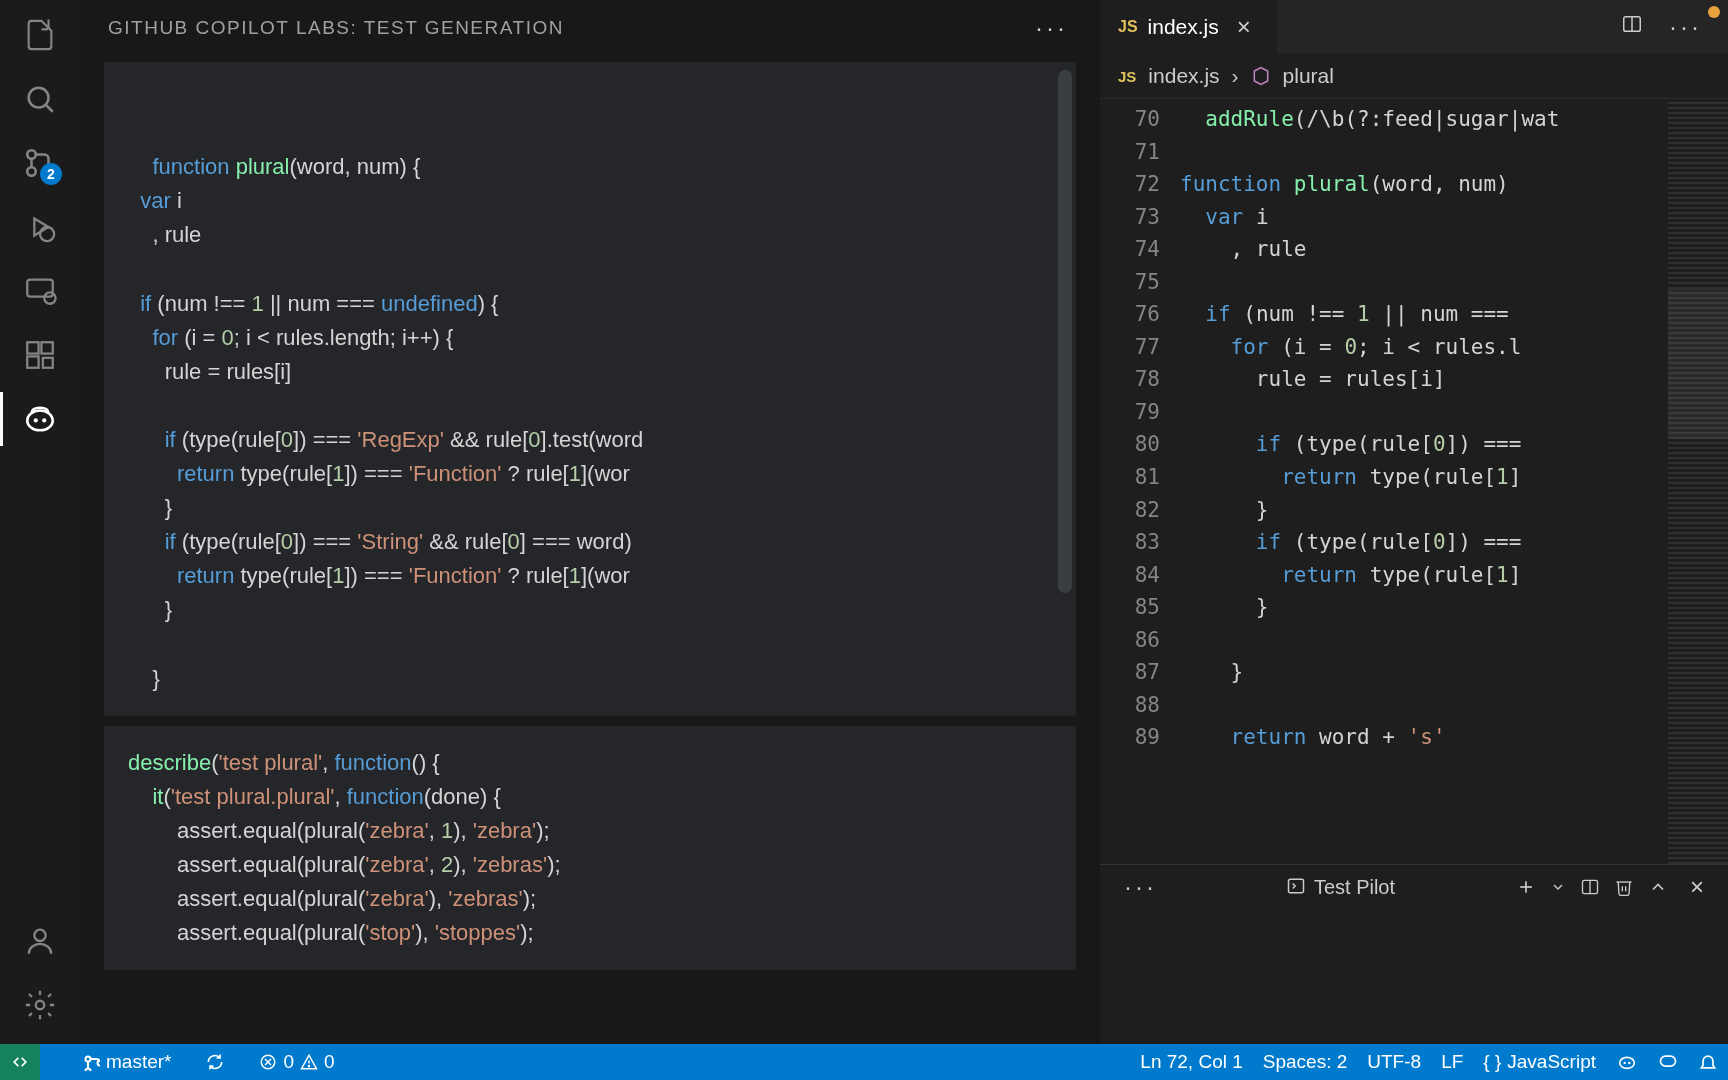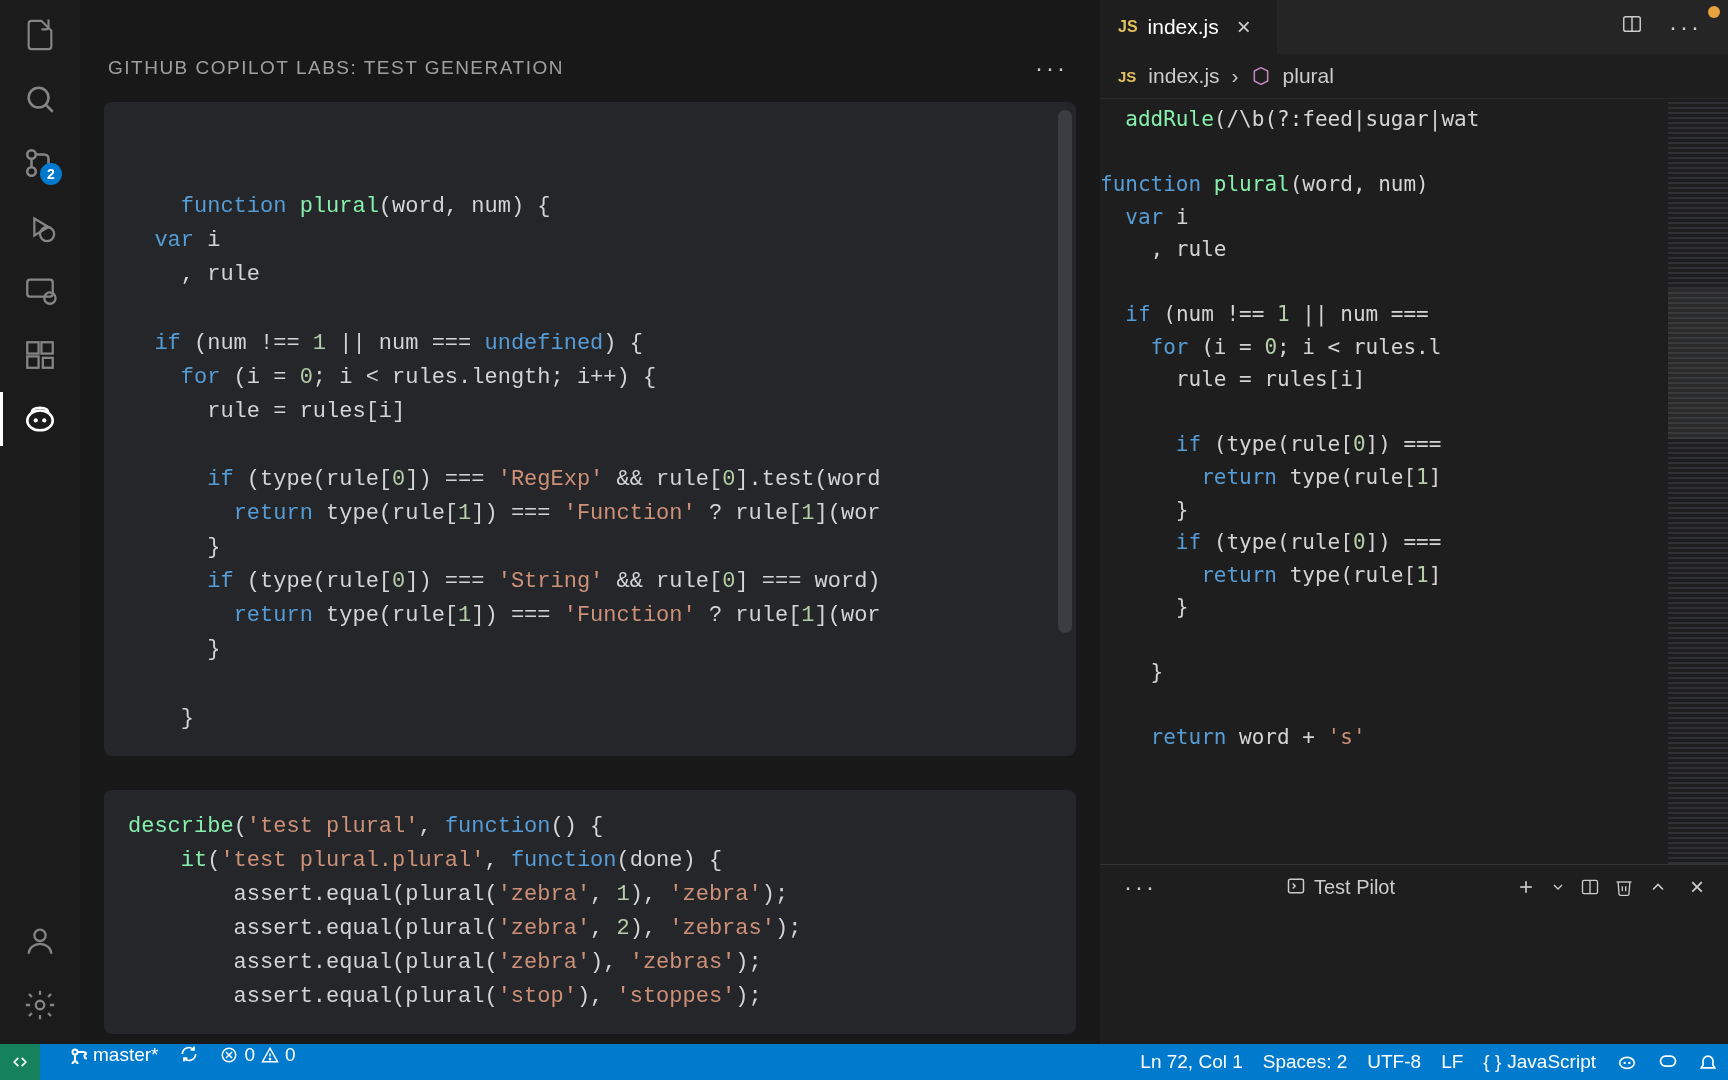--- a/index.html
+++ b/index.html
@@ -47,28 +47,27 @@
   background: #181818;
   display: flex; flex-direction: column;
 }
 .panel-header {
   display: flex; align-items: center; justify-content: space-between;
   padding: 14px 24px 14px 28px;
   color: #a0a0a0;
   font-size: 19px;
   letter-spacing: 1.5px;
   font-weight: 400;
-  margin-top: 40px;
 }
 .code-block {
-  margin: 6px 24px 28px 24px;
+  margin: 6px 24px 4px 24px;
   background: #24262a;
-  border-radius: 8px;
+  border-radius: 2px;
   padding: 20px 24px;
-  font-family: Liberation Mono, monospace;
+  font-family: Liberation Sans, sans-serif;
   font-size: 22px;
   line-height: 1.55;
   white-space: pre;
   overflow: hidden;
   position: relative;
 }
 .code-scroll { position: absolute; right: 4px; top: 8px; bottom: 8px; width: 14px; background: #3a3d41; border-radius: 7px;}
 .suggest-btn {
   margin: 4px 24px 14px 24px;
   background: #0e639c;
@@ -140,21 +139,21 @@
 }
 .term-side { width: 48px; display:flex; flex-direction: column; align-items:center; gap:12px; padding-top: 48px; background:#1e1e1e;}
 .term-side-icon { width:32px; height:32px; display:flex; align-items:center; justify-content:center; color:#ccc;}
 .term-side-icon.active { background:#37373d; border-radius:4px;}
 .term-wrap { display:flex; flex:1; min-height:0;}
 .status-bar {
   height: 36px; background: #007acc; color: #fff;
   display: flex; align-items: center; font-size: 19px;
   padding: 0 10px;
 }
-.status-left { display: flex; align-items: flex-start; gap: 21px; }
+.status-left { display: flex; align-items: center; gap: 34px; }
 .status-right { margin-left: auto; display: flex; align-items: center; gap: 20px; }
 .remote-badge { background: #16825d; height: 36px; display:flex; align-items:center; padding: 0 10px; margin: 0 8px 0 -10px;}
 .status-item { display: flex; align-items: center; gap: 6px; cursor: pointer;}
 svg { display: block; }
 .close-x { font-size:24px; color:#ccc; cursor:pointer; padding:0 8px;}
 .dots { font-size: 24px; letter-spacing: 3px; color:#ccc; cursor:pointer; padding: 0 8px;}
 .orange-dot { position:absolute; top:6px; right:8px; width:12px; height:12px; border-radius:50%; background:#e8a33d;}
 </style>
 </head>
 <body>
@@ -281,20 +280,41 @@
     <div class="breadcrumb">
       <span style="color:#e2c15d;font-weight:700;font-size:15px">JS</span>
       <span>index.js</span>
       <span>›</span>
       <svg width="20" height="20" viewBox="0 0 24 24" fill="none" stroke="#c586c0" stroke-width="1.8">
           <path d="M12 2l8 4v12l-8 4-8-4V6l8-4z"></path>
         </svg>
       <span>plural</span>
     </div>
     <div class="editor-body">
+      <div class="gutter" id="gutter">70
+71
+72
+73
+74
+75
+76
+77
+78
+79
+80
+81
+82
+83
+84
+85
+86
+87
+88
+89
+</div>
       <div class="editor-code" id="editor-code"><span class="kw-plain">  </span><span class="kw-yellow">addRule</span><span class="kw-plain">(/\b(?:feed|sugar|wat</span>
 <span></span>
 <span class="kw-blue">function</span><span class="kw-plain"> </span><span class="kw-yellow">plural</span><span class="kw-plain">(word, num) </span>
 <span class="kw-plain">  </span><span class="kw-blue">var</span><span class="kw-plain"> i</span>
 <span class="kw-plain">    , rule</span>
 <span></span>
 <span class="kw-plain">  </span><span class="kw-blue">if</span><span class="kw-plain"> (num !== </span><span class="kw-num">1</span><span class="kw-plain"> || num === </span>
 <span class="kw-plain">    </span><span class="kw-blue">for</span><span class="kw-plain"> (i = </span><span class="kw-num">0</span><span class="kw-plain">; i &lt; rules.l</span>
 <span class="kw-plain">      rule = rules[i]</span>
 <span></span>

